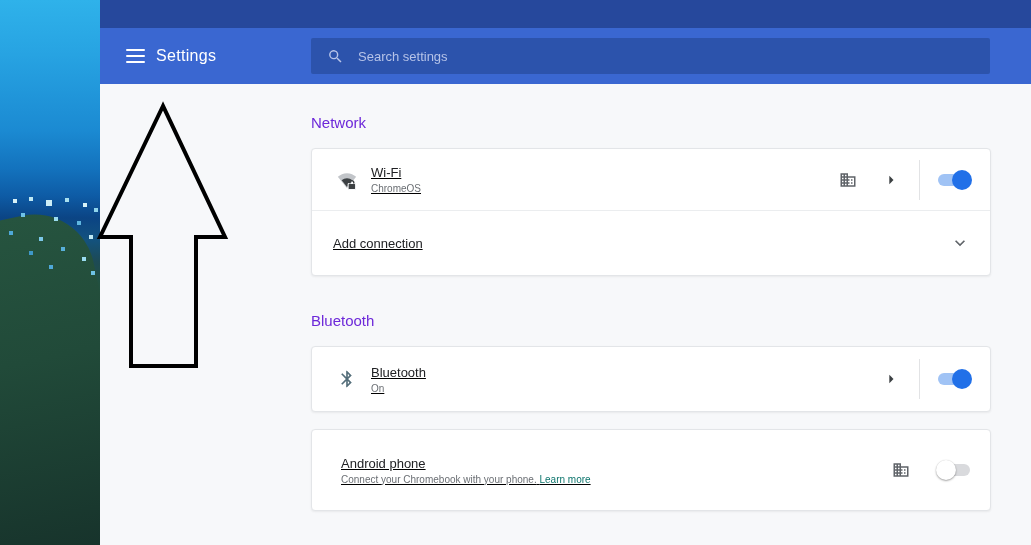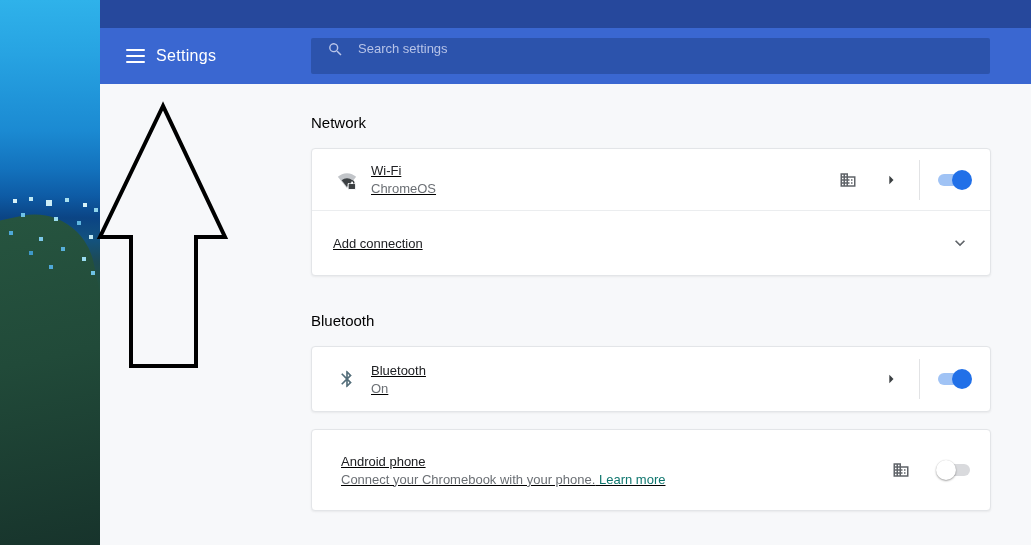--- a/index.html
+++ b/index.html
@@ -34,44 +34,44 @@
   
   .window { position:absolute; left:100px; top:0; width:931px; height:526px; background:#f7f8fa; }
   .top-strip { position:absolute; left:0; top:0; width:100%; height:28px; background:#26489c; }
   .app-header { position:absolute; left:0; top:28px; width:100%; height:56px; background:#3a67d1; display:flex; align-items:center; }
 
   .hamburger { position:absolute; left:26px; top:21px; width:19px; height:14px; background:none; border:none; cursor:pointer; display:flex; flex-direction:column; justify-content:space-between; }
   .hamburger span { display:block; height:2px; width:100%; background:#fff; border-radius:1px; }
 
   .app-title { position:absolute; left:56px; top:19px; font-size:16px; font-weight:400; color:#fff; letter-spacing:.3px; }
 
-  .searchbox { position:absolute; left:211px; top:10px; width:679px; height:36px; background:#2c53ac; border-radius:2px; display:flex; align-items:flex-start; padding:3px 10px; }
+  .searchbox { position:absolute; left:211px; top:10px; width:679px; height:36px; background:#2c53ac; border-radius:2px; display:flex; align-items:center; padding:12px 10px; }
   .searchbox svg { flex:none; margin:0 14px 0 6px; }
   .searchbox input { flex:1; background:transparent; border:none; outline:none; font-size:13px; color:#e8eefc; font-family:"Liberation Sans",sans-serif; }
   .searchbox input::placeholder { color:#b6c3e8; opacity:1; }
 
   
   .content { position:absolute; left:0; top:84px; width:100%; height:461px; background:#f7f8fa; }
-  .section-heading { margin-left:211px; font-size:15px; font-weight:400; color:#000000; }
+  .section-heading { margin-left:211px; font-size:15px; font-weight:400; color:#6d28d9; }
   .h-network { padding-top:30px; }
   .h-bluetooth { padding-top:36px; }
   .h-connected { padding-top:34px; }
 
   .card { margin:17px 0 0 211px; width:680px; background:#fff; border:1px solid #e3e5e8; border-radius:4px; box-shadow:0 1px 2px rgba(60,64,67,.08); overflow:hidden; }
   .row { display:flex; align-items:center; padding:0 20px 0 24px;text-decoration:underline; }
   .row.tall { height:61px; }
   .row.mid { height:64px; }
   .row.plain { height:64px; padding-left:21px; }
   .divider { height:1px; background:#ebedef; }
 
   .lead-icon { flex:none; width:22px; display:flex; justify-content:center; }
   .row-text { margin-left:13px; display:flex; flex-direction:column; justify-content:center; gap:3px; }
   .row.tall .row-text, .row.mid .row-text { margin-left:13px; }
   .row-title { font-size:13px; color:#202124; }
-  .row-sub { font-size:13px; color:#6b6f74; }
+  .row-sub { font-size:10px; color:#6b6f74; }
   .row-sub a { color:#0f766e; text-decoration:none; }
   .plain .row-title { font-size:13px; color:#202124; }
 
   .trail { margin-left:auto; display:flex; align-items:center; }
   .managed { margin-right:24px; display:flex; }
   .subpage-arrow { margin-right:18px; display:flex; }
   .vsep { width:1px; height:40px; background:#e2e3e5; margin-right:18px; }
 
   .toggle { position:relative; width:32px; height:14px; flex:none; cursor:pointer; }
   .toggle .track { position:absolute; left:0; top:1px; width:32px; height:12px; border-radius:6px; }

